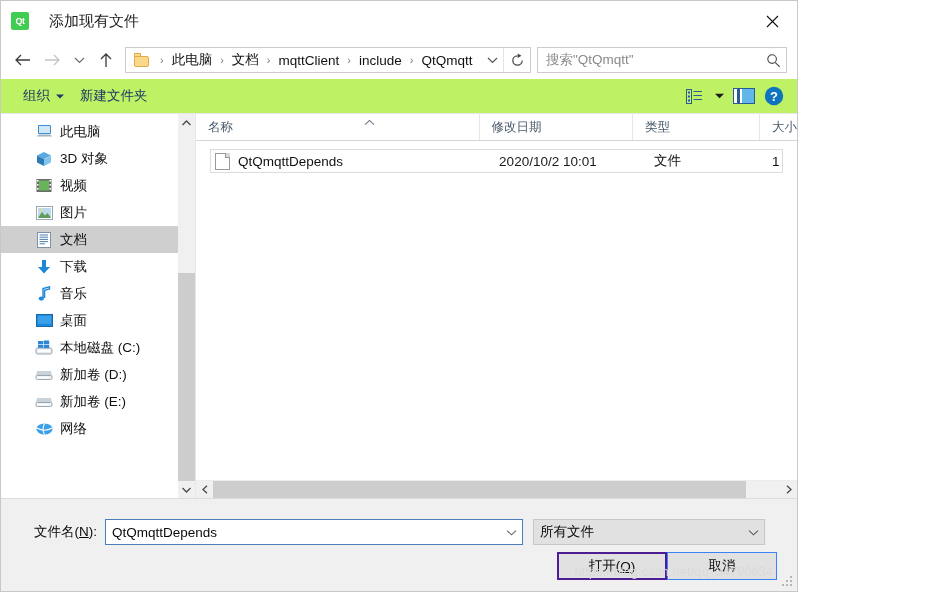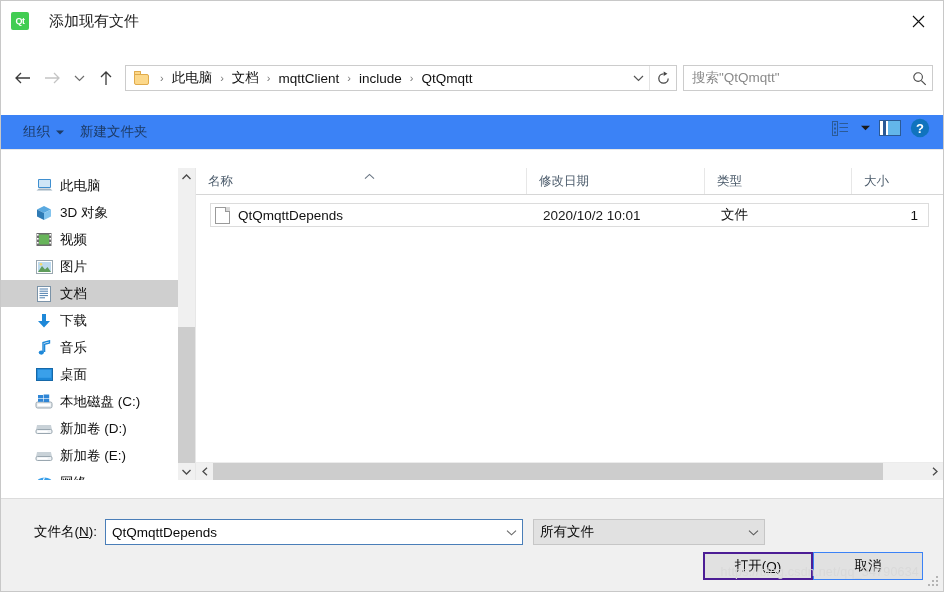--- a/index.html
+++ b/index.html
@@ -13,27 +13,26 @@
     font-family: "Liberation Sans", "DejaVu Sans", sans-serif;
     font-size: 13px;
     color: #000000;
     overflow: hidden;
     position: relative;
     -webkit-font-smoothing: antialiased;
   }
   .dialog {
     position: absolute;
     left: 0; top: 0;
-    width: 944px; height: 592px;
+    width: 798px; height: 592px;
     background: #ffffff;
     border: 1px solid #c8c8c8;
     box-sizing: border-box;
     display: flex;
     flex-direction: column;
-    gap: 18px;
   }
 
   
   .titlebar {
     height: 40px;
     min-height: 40px;
     background: #ffffff;
     display: flex;
     align-items: center;
     position: relative;
@@ -167,22 +166,23 @@
   .search-icon {
     width: 26px;
     display: flex; align-items: center; justify-content: center;
   }
 
   
   .cmdbar {
     height: 34px;
     min-height: 34px;
     display: flex;
+    align-items: center;
     padding: 0 8px 0 14px;
-    background: #3b82f6;
+    background: #bef264;
     border-bottom: 1px solid #e7e7e7;
   }
   .cmd-item {
     display: flex;
     align-items: center;
     font-size: 13.5px;
     color: #1d3b66;
     padding: 4px 8px;
     white-space: nowrap;
   }

